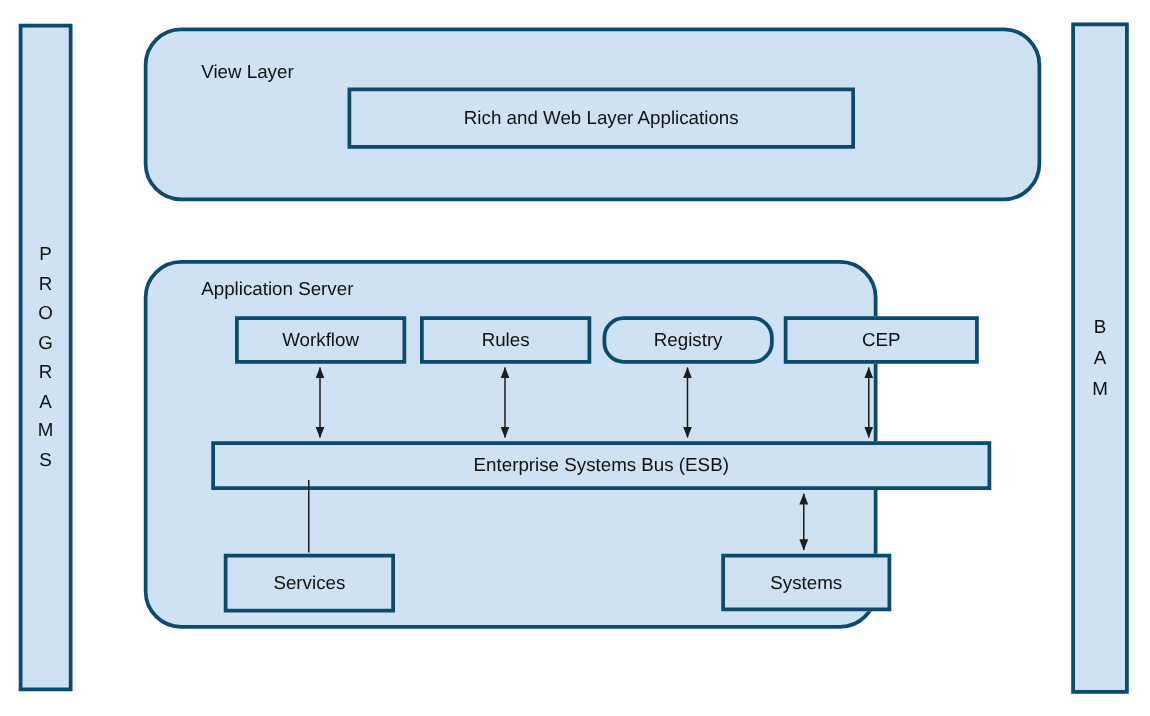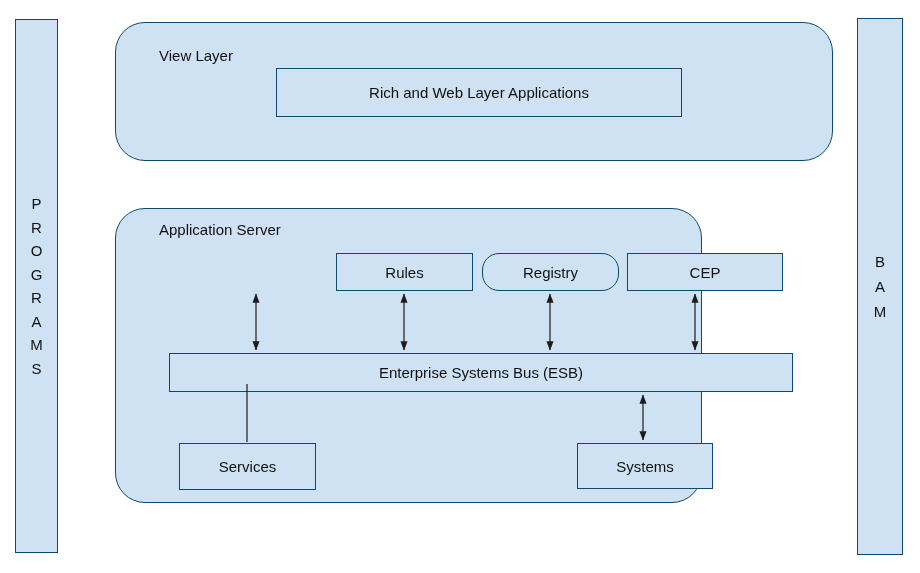--- a/index.html
+++ b/index.html
@@ -8,21 +8,21 @@
     width: 920px;
     height: 573px;
     background: #ffffff;
     font-family: "Liberation Sans", sans-serif;
     color: #111111;
     overflow: hidden;
   }
   .node {
     position: absolute;
     background: #cfe2f3;
-    border: 1px solid #0c4a6e;
+    border: 3px solid #0c4a6e;
     box-sizing: border-box;
   }
   .rounded { border-radius: 30px; }
   .label-box {
     display: flex;
     align-items: center;
     justify-content: center;
     font-size: 15px;
     text-align: center;
   }
@@ -72,20 +72,21 @@
 
   <div class="node rounded" style="left:115px; top:22px; width:718px; height:139px;">
     <div class="container-title" style="left:43px; top:24px;">View Layer</div>
     <div class="node label-box" style="left:160px; top:45px; width:406px; height:49px;">Rich and Web Layer Applications</div>
   </div>
 
   <div class="node rounded" style="left:115px; top:208px; width:587px; height:295px;">
     <div class="container-title" style="left:43px; top:12px;">Application Server</div>
   </div>
 
+  <div class="node label-box" style="left:188px; top:253px; width:137px; height:38px;">Workflow</div>
   <div class="node label-box" style="left:336px; top:253px; width:137px; height:38px;">Rules</div>
   <div class="node label-box" style="left:482px; top:253px; width:137px; height:38px;border-radius:17px;">Registry</div>
   <div class="node label-box" style="left:627px; top:253px; width:156px; height:38px;">CEP</div>
 
   <div class="node label-box" style="left:169px; top:353px; width:624px; height:39px;">Enterprise Systems Bus (ESB)</div>
 
   <div class="node label-box" style="left:179px; top:443px; width:137px; height:47px;">Services</div>
   <div class="node label-box" style="left:577px; top:443px; width:136px; height:46px;text-align:right;">Systems</div>
 
   <svg class="arrows" viewBox="0 0 920 573" xmlns="http://www.w3.org/2000/svg">

